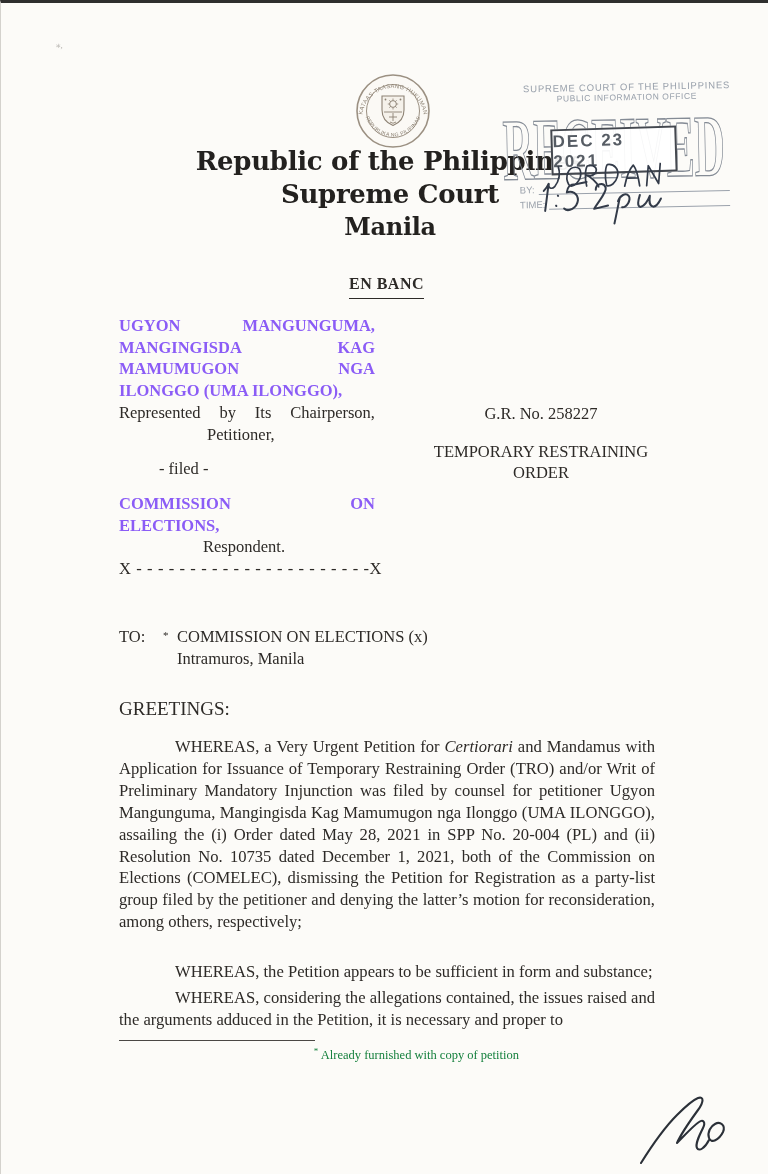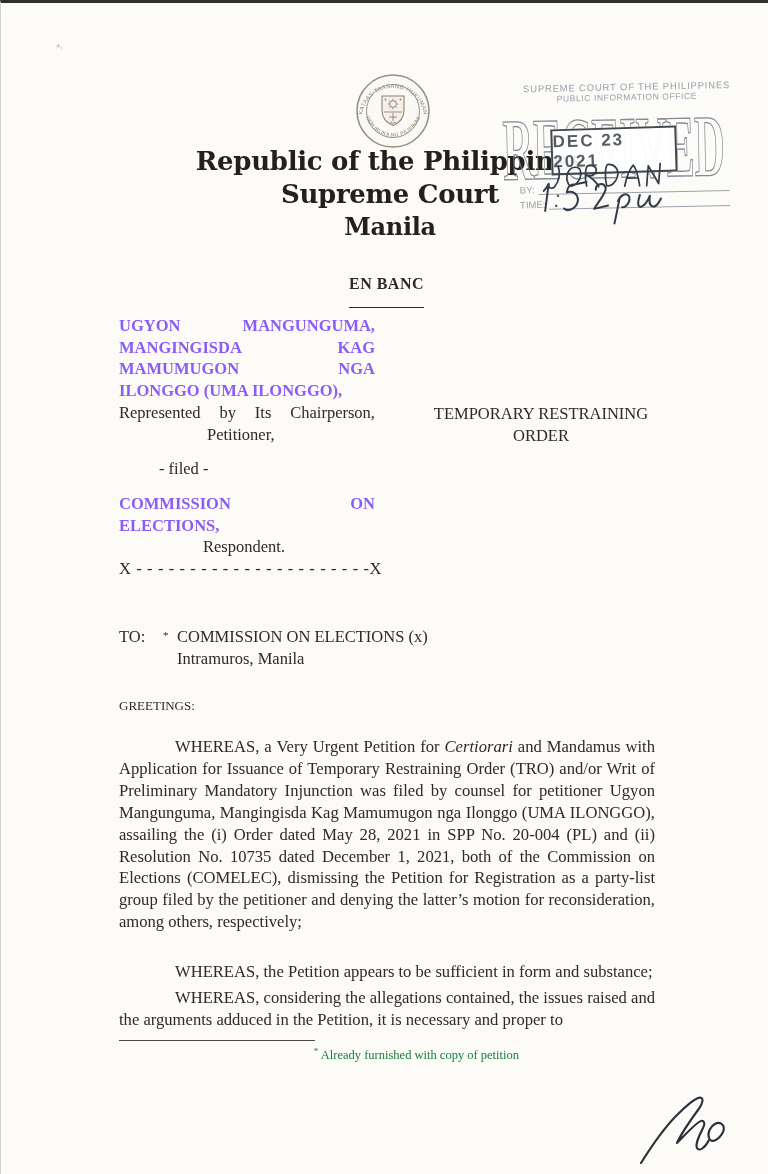--- a/index.html
+++ b/index.html
@@ -59,41 +59,41 @@
   .stamp-row .line { flex:1 1 auto; border-bottom:1.2px solid #9aa1ab; height:11px; }
   .byrow { top:100px; }
   .timerow { top:115px; }
   .hand { position:absolute; }
   .hand path { fill:none; stroke:#333b49; stroke-linecap:round; stroke-linejoin:round; }
   
   .enbanc {
     position:absolute; left:118px; top:272px; width:535px;
     text-align:center; font-weight:bold; font-size:16px;
   }
-  .enbanc span { border-bottom:1.6px solid #2d2a27; letter-spacing:0.5px; padding-bottom:15px; }
+  .enbanc span { border-bottom:1.6px solid #2d2a27; letter-spacing:0.5px; padding-bottom:6px; }
   
   .cap-left { position:absolute; left:118px; top:312px; width:256px;
     font-size:16.5px; line-height:21.7px; }
   .fj { text-align:justify; text-align-last:justify; }
   .bold { font-weight:bold; color:#8b5cf6; }
   .ind-pet { padding-left:88px; }
   .ind-versus { padding-left:40px; }
   .ind-resp { padding-left:84px; }
   .gap-s { height:13px; }
   .xline { letter-spacing:0.6px; white-space:nowrap; }
   .cap-right { position:absolute; left:418px; top:400px; width:244px;
     text-align:center; font-size:16.5px; line-height:21.5px; }
   .gr-no { margin-bottom:16px; }
   
   .to-block { position:absolute; left:118px; top:623px; width:420px;
     font-size:16.5px; line-height:22px; }
   .to-row { display:flex; }
   .to-lbl { flex:0 0 44px; }
   .to-star { flex:0 0 14px; font-size:11px; position:relative; top:-2px; }
-  .greetings { position:absolute; left:118px; top:695px; font-size:13px; }
+  .greetings { position:absolute; left:118px; top:695px; font-size:19px; }
   .para {
     position:absolute; left:118px; width:536px;
     font-size:16.6px; line-height:21.9px;
     text-align:justify; text-indent:56px; color:#2d2a27;
   }
   .p1 { top:733px; }
   .p2 { top:926px;margin-top:32px; }
   .p3 { top:984px; }
   .ital { font-style:italic; }
   
@@ -201,20 +201,21 @@
     <div class="gap-s"></div>
     <div class="ind-versus">- filed -</div>
     <div class="gap-s"></div>
     <div class="bold fj">COMMISSION ON</div>
     <div class="bold">ELECTIONS,</div>
     <div class="ind-resp">Respondent.</div>
     <div class="xline">X - - - - - - - - - - - - - -  - - - - - - - -X</div>
   </div>
 
   <div class="cap-right">
+    <div class="gr-no">G.R. No. 258227</div>
     <div>TEMPORARY RESTRAINING ORDER</div>
   </div>
 
   <div class="to-block">
     <div class="to-row">
       <span class="to-lbl">TO:</span>
       <span class="to-star">*</span>
       <span>COMMISSION ON ELECTIONS (x)</span>
     </div>
     <div class="to-row">

